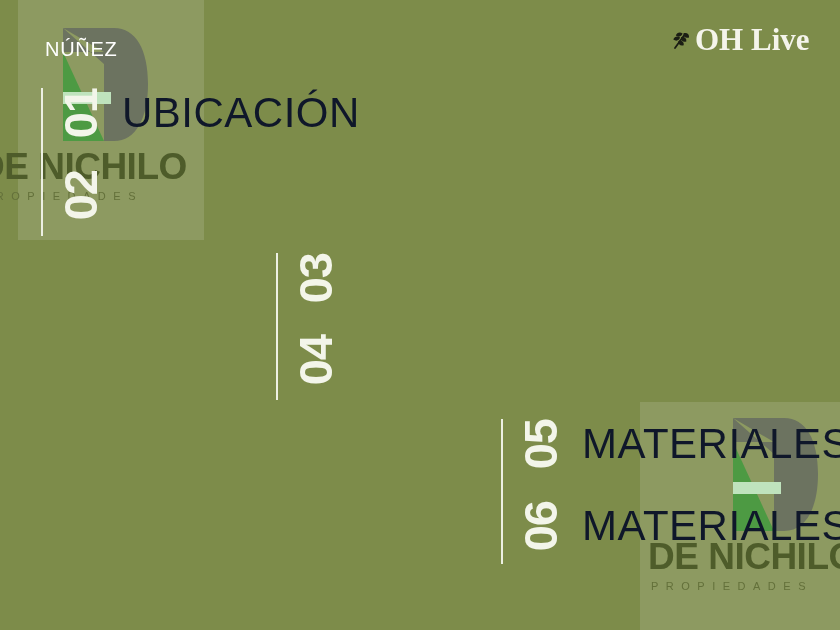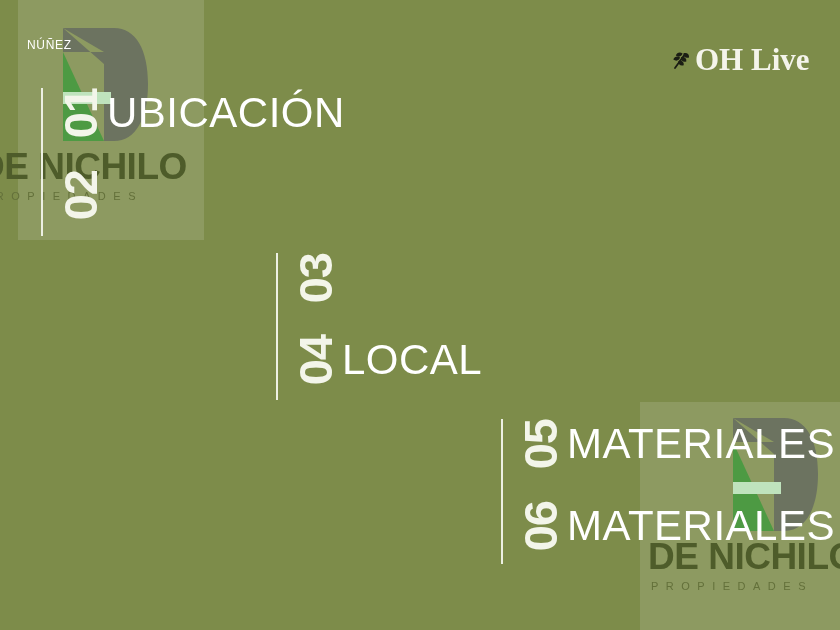--- a/index.html
+++ b/index.html
@@ -60,37 +60,36 @@
 
   
   .dn-bot { left: 648px; top: 408px; width: 250px; height: 200px; }
   .dn-bot .mark { left: 40px; top: 0px; }
   .dn-bot .dn-word { left: 0px;  top: 128px; font-size: 37px; }
   .dn-bot .dn-sub  { left: 3px;  top: 172px; font-size: 11px; letter-spacing: 7.5px; }
 
   
   .nunez {
     position: absolute;
-    left: 27px;
+    left: 45px;
     top: 38px;
-    font-size: 12px;
+    font-size: 20px;
     font-weight: 300;
     color: #ffffff;
     letter-spacing: 0.7px;
   }
 
   
   .ohlive {
     position: absolute;
     left: 671px;
     top: 24px;
     display: flex;
     align-items: center;
     gap: 2px;
-    margin-top: 20px;
   }
   .ohlive .leaf { display: block; }
   .ohlive .oh-text {
     font-family: "Liberation Serif", serif;
     font-weight: 700;
     font-size: 31px;
     color: #f4f4ea;
     letter-spacing: 0px;
     line-height: 1;
   }
@@ -117,25 +116,25 @@
     color: #f3f5ea;
     letter-spacing: -1px;
     line-height: 1;
     writing-mode: vertical-rl;
     transform: rotate(180deg);
     display: inline-block;
   }
   .menu-label {
     font-size: 42px;
     font-weight: 300;
-    color: #ffffff;
+    color: #0f172a;
     letter-spacing: 0.5px;
     line-height: 1;
     white-space: nowrap;
-    margin-left: 3px;
+    margin-left: 18px;
   }
 
   
   .grp1 { left: 41px;  top: 88px; }
   .grp1 .group-rule { height: 148px; }
   .grp1 .item-0 { left: 16px; top: 0px; }
   .grp1 .item-1 { left: 16px; top: 82px; }
 
   
   .grp2 { left: 276px; top: 253px; }
@@ -209,21 +208,20 @@
 
   <div class="menu-group grp2">
     <div class="group-rule"></div>
 
     <div class="menu-item item-0">
       <span class="menu-num">03</span>
     </div>
 
     <div class="menu-item item-1">
       <span class="menu-num">04</span>
-      <span class="menu-label">LOCAL</span>
     </div>
   </div>
 
   <div class="menu-group grp3">
     <div class="group-rule"></div>
 
     <div class="menu-item item-0">
       <span class="menu-num">05</span>
       <span class="menu-label">MATERIALES</span>
     </div>

